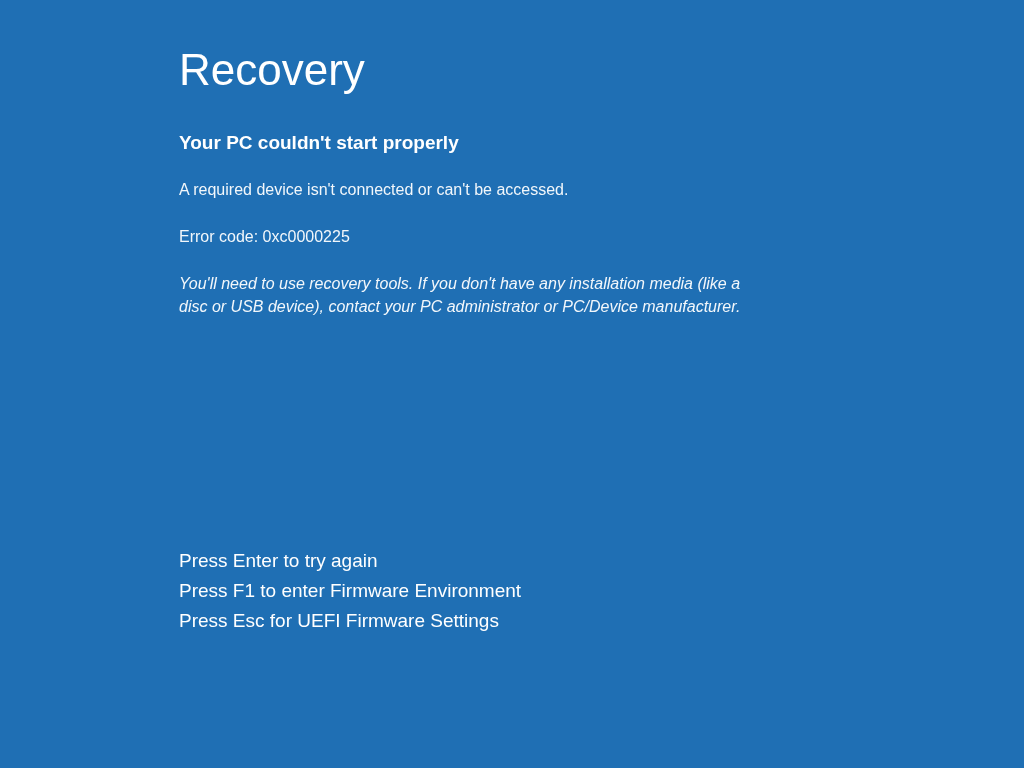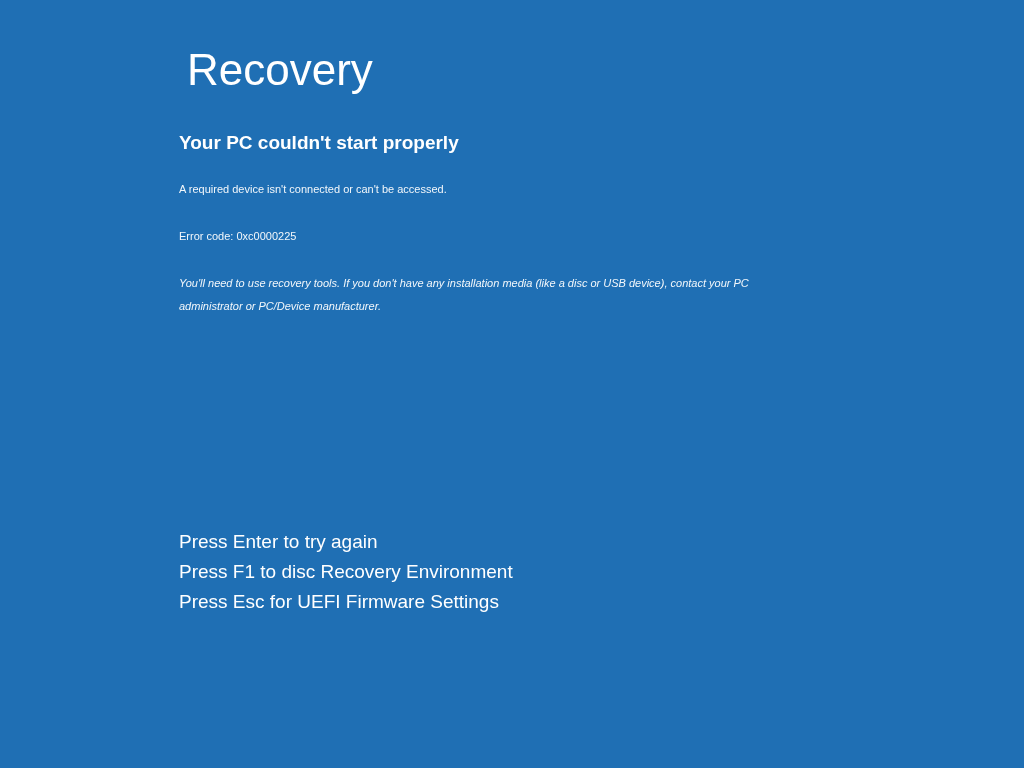--- a/index.html
+++ b/index.html
@@ -26,47 +26,47 @@
     position: absolute;
     left: 179px;
     top: 44px;
     width: 720px;
   }
   .title {
     font-size: 44px;
     font-weight: 300;
     line-height: 52px;
     letter-spacing: 0px;
-    margin: 0 0 34px 8px;
+    margin: 0 0 34px 0;
     color: #ffffff;
   }
   .subtitle {
     font-size: 19px;
     font-weight: 700;
     line-height: 26px;
     margin: 0 0 22px 0;
     color: #ffffff;
   }
   .body-line {
-    font-size: 11px;
+    font-size: 16px;
     font-weight: 400;
     line-height: 23px;
     margin: 4px 0 24px 0;
     color: #f2f7fb;
     max-width: 580px;
   }
   .body-line.wrap {
     max-width: 578px;
     margin-bottom: 0;
     font-style: italic;
   }
   .options {
     position: absolute;
     left: 179px;
-    top: 527px;
+    top: 546px;
     width: 720px;
   }
   .option {
     font-size: 19px;
     font-weight: 300;
     line-height: 30px;
     color: #ffffff;
     white-space: nowrap;
   }
 </style>
@@ -78,17 +78,17 @@
   <div class="content">
     <h1 class="title">Recovery</h1>
     <div class="subtitle">Your PC couldn't start properly</div>
     <div class="body-line">A required device isn't connected or can't be accessed.</div>
     <div class="body-line">Error code: 0xc0000225</div>
     <div class="body-line wrap">You'll need to use recovery tools. If you don't have any installation media (like a disc or USB device), contact your PC administrator or PC/Device manufacturer.</div>
   </div>
 
   <div class="options">
     <div class="option">Press Enter to try again</div>
-    <div class="option">Press F1 to disc Recovery Environment</div>
+    <div class="option">Press F1 to enter Firmware Environment</div>
     <div class="option">Press Esc for UEFI Firmware Settings</div>
   </div>
 
 </div>
 
 </body></html>

